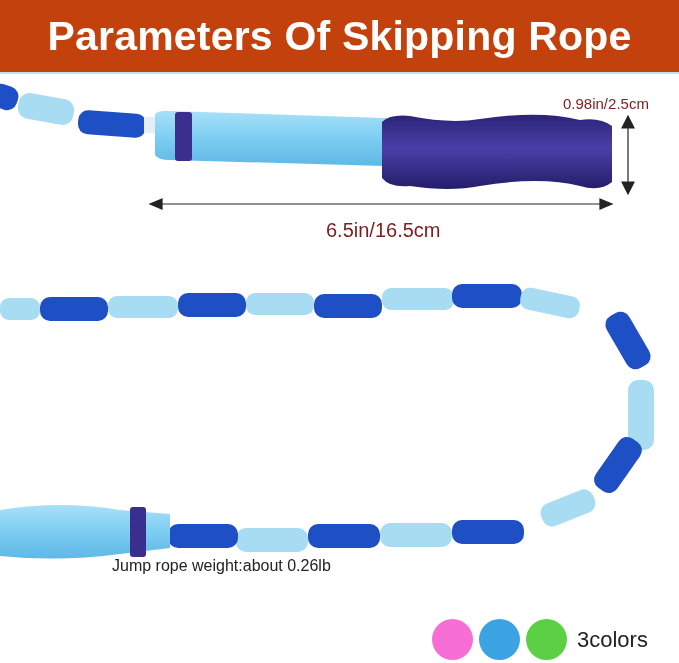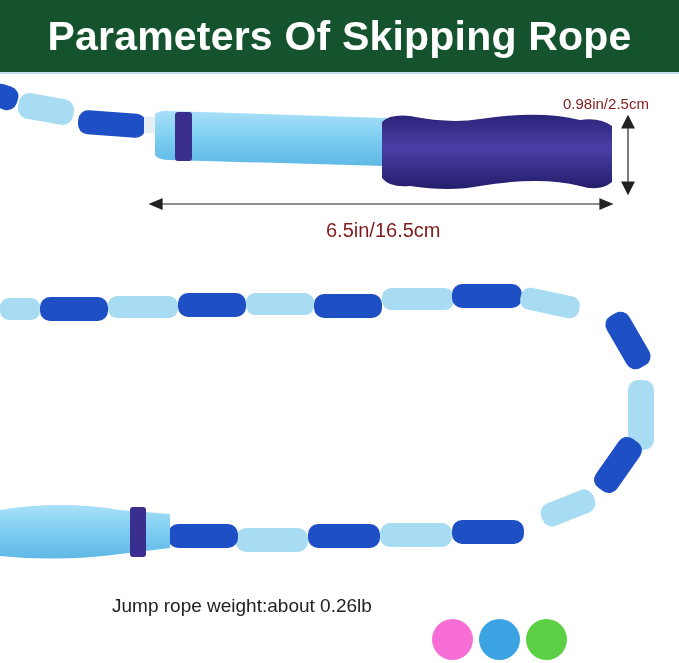--- a/index.html
+++ b/index.html
@@ -1,22 +1,22 @@
 <!DOCTYPE html>
 <html><head>
 <meta charset="utf-8">
 <style>
   html, body { margin: 0; padding: 0; background: #ffffff; }
   body { width: 679px; height: 663px; position: relative; overflow: hidden; font-family: "Liberation Sans", sans-serif; }
-  .banner { position: absolute; left: 0; top: 0; width: 679px; height: 72px; background: #14532d; display: flex; align-items: center; justify-content: center; }
+  .banner { position: absolute; left: 0; top: 0; width: 679px; height: 72px; background: #c2410c; display: flex; align-items: center; justify-content: center; }
   .banner h1 { margin: 0; color: #ffffff; font-family: "Liberation Sans", sans-serif; font-weight: bold; font-size: 41px; letter-spacing: 0.2px; }
   .banner-line { position: absolute; left: 0; top: 72px; width: 679px; height: 2px; background: #bfe3f5; }
   svg.art { position: absolute; left: 0; top: 74px; }
   .dim-label { position: absolute; color: #7f1d1d; font-family: "Liberation Sans", sans-serif; font-size: 15px; }
-  .specs { position: absolute; left: 112px; top: 596px; color: #222; font-size: 19px; line-height: 19px; font-family: "Liberation Sans", sans-serif; }
+  .specs { position: absolute; left: 112px; top: 556px; color: #222; font-size: 16px; line-height: 19px; font-family: "Liberation Sans", sans-serif; }
   .colors { position: absolute; left: 432px; top: 619px; display: flex; align-items: center; }
   .swatch { width: 41px; height: 41px; border-radius: 50%; margin-right: 6px; }
   .colors-label { font-size: 22px; color: #222; margin-left: 4px; font-family: "Liberation Sans", sans-serif; }
 </style>
 </head>
 <body>
 
 <div class="banner">
   <h1>Parameters Of Skipping Rope</h1>
 </div>
@@ -94,13 +94,14 @@
 <div class="dim-label" style="left:326px; top:219px; font-size:20px;">6.5in/16.5cm</div>
 
 <div class="specs">
   <div>Jump rope weight:about 0.26lb</div>
 </div>
 
 <div class="colors">
   <div class="swatch" style="background:#f76fd6;"></div>
   <div class="swatch" style="background:#3ba3e2;"></div>
   <div class="swatch" style="background:#5cd044;"></div>
+  <span class="colors-label">3colors</span>
 </div>
 
 </body></html>

